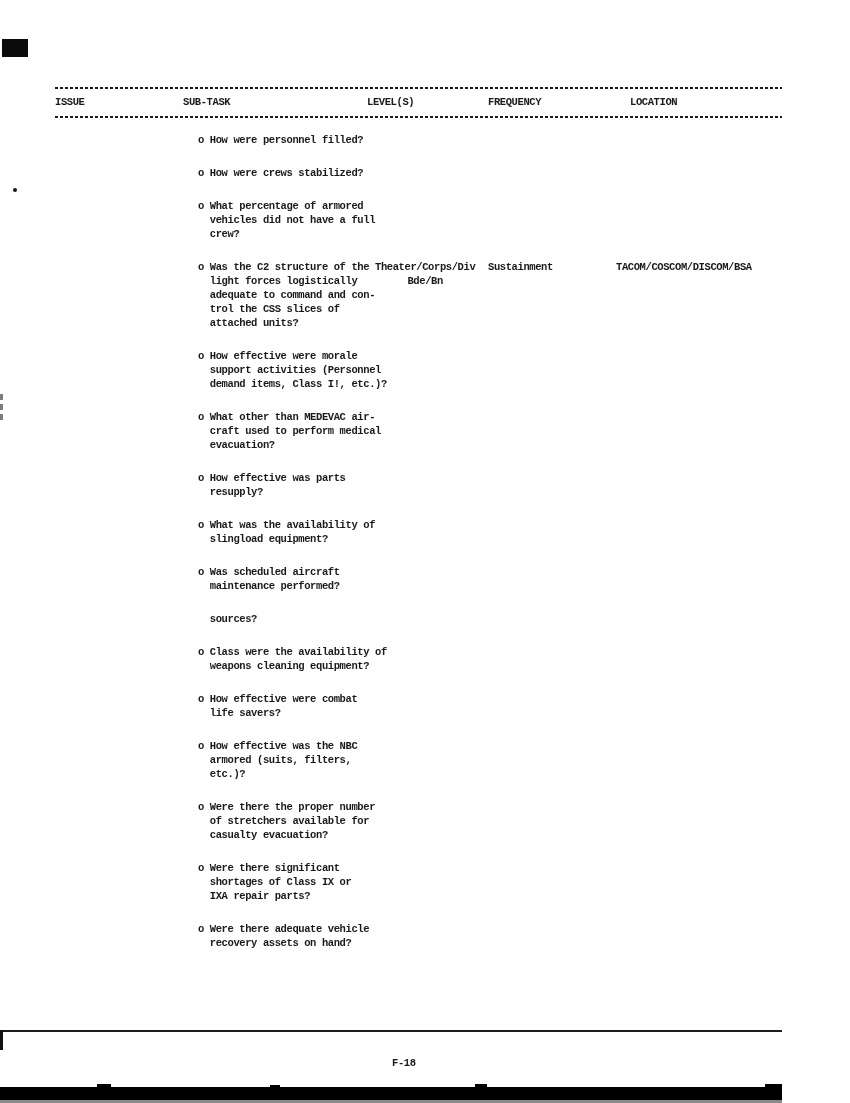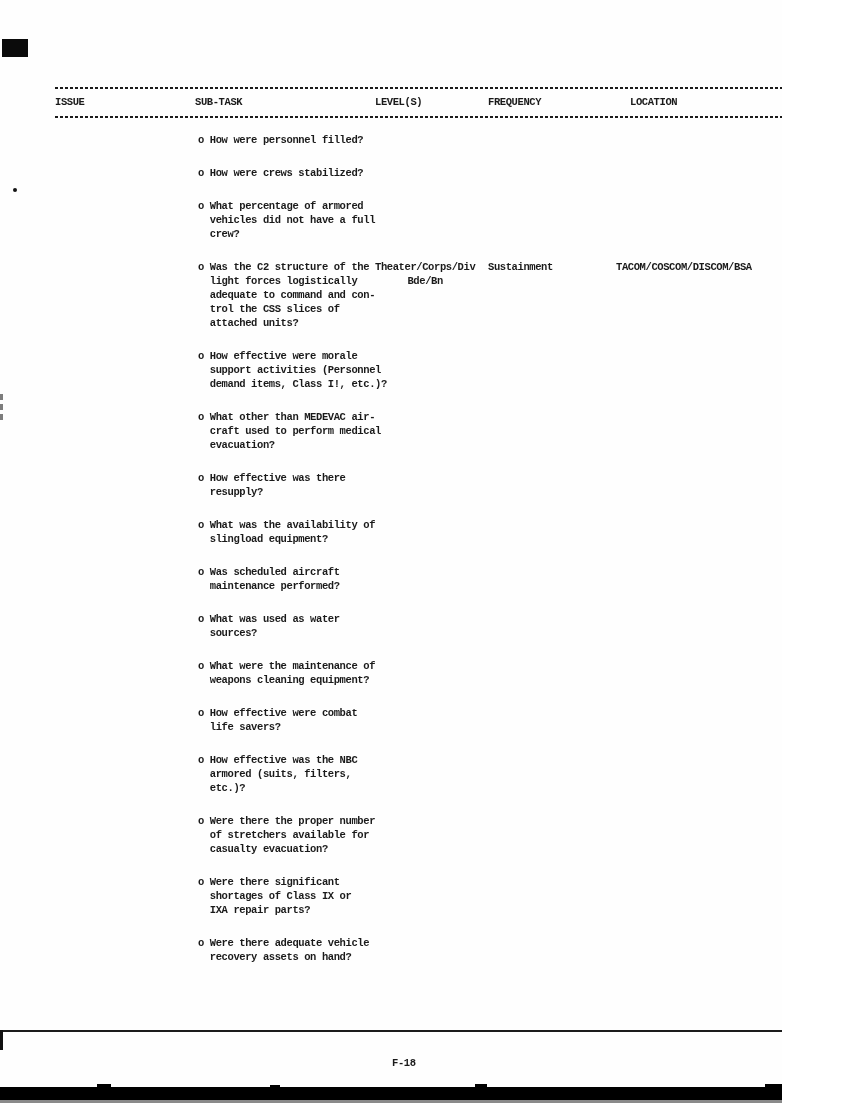--- a/index.html
+++ b/index.html
@@ -16,22 +16,22 @@
   }
   .rule{
     position:absolute;left:55px;width:757px;height:2px;
     background:repeating-linear-gradient(90deg,#1a1a1a 0 3px,transparent 3px 5px);
   }
   .rule-top{top:87px;}
   .rule-mid{top:116px;}
   .col-headers{position:absolute;top:96px;left:0;width:850px;height:14px;}
   .col{position:absolute;top:0;white-space:pre;}
   .col-issue{left:55px;}
-  .col-subtask{left:195px;}
-  .col-level{left:375px;}
+  .col-subtask{left:183px;}
+  .col-level{left:367px;}
   .col-freq{left:488px;}
   .col-loc{left:630px;text-align:right;}
   #rows{position:absolute;top:133px;left:0;width:850px;}
   .row{position:relative;margin-bottom:19px;}
   .subtask{margin-left:198px;}
   .line{white-space:pre;line-height:14px;height:14px;}
   .colcell{position:absolute;top:0;}
   .colcell.level{left:375px;text-align:center;}
   .colcell.frequency{left:488px;}
   .colcell.location{left:616px;font-family:Liberation Mono, monospace;}
@@ -114,45 +114,44 @@
       </div>
       <div class="row">
         <div class="subtask">
           <div class="line">o What other than MEDEVAC air-</div>
           <div class="line">  craft used to perform medical</div>
           <div class="line">  evacuation?</div>
         </div>
       </div>
       <div class="row">
         <div class="subtask">
-          <div class="line">o How effective was there</div>
+          <div class="line">o How effective was parts</div>
           <div class="line">  resupply?</div>
         </div>
       </div>
       <div class="row">
         <div class="subtask">
           <div class="line">o What was the availability of</div>
           <div class="line">  slingload equipment?</div>
         </div>
       </div>
       <div class="row">
         <div class="subtask">
           <div class="line">o Was scheduled aircraft</div>
           <div class="line">  maintenance performed?</div>
         </div>
       </div>
       <div class="row">
         <div class="subtask">
-          <div class="line">o What was used as water</div>
           <div class="line">  sources?</div>
         </div>
       </div>
       <div class="row">
         <div class="subtask">
-          <div class="line">o What were the maintenance of</div>
+          <div class="line">o Class were the availability of</div>
           <div class="line">  weapons cleaning equipment?</div>
         </div>
       </div>
       <div class="row">
         <div class="subtask">
           <div class="line">o How effective were combat</div>
           <div class="line">  life savers?</div>
         </div>
       </div>
       <div class="row">

